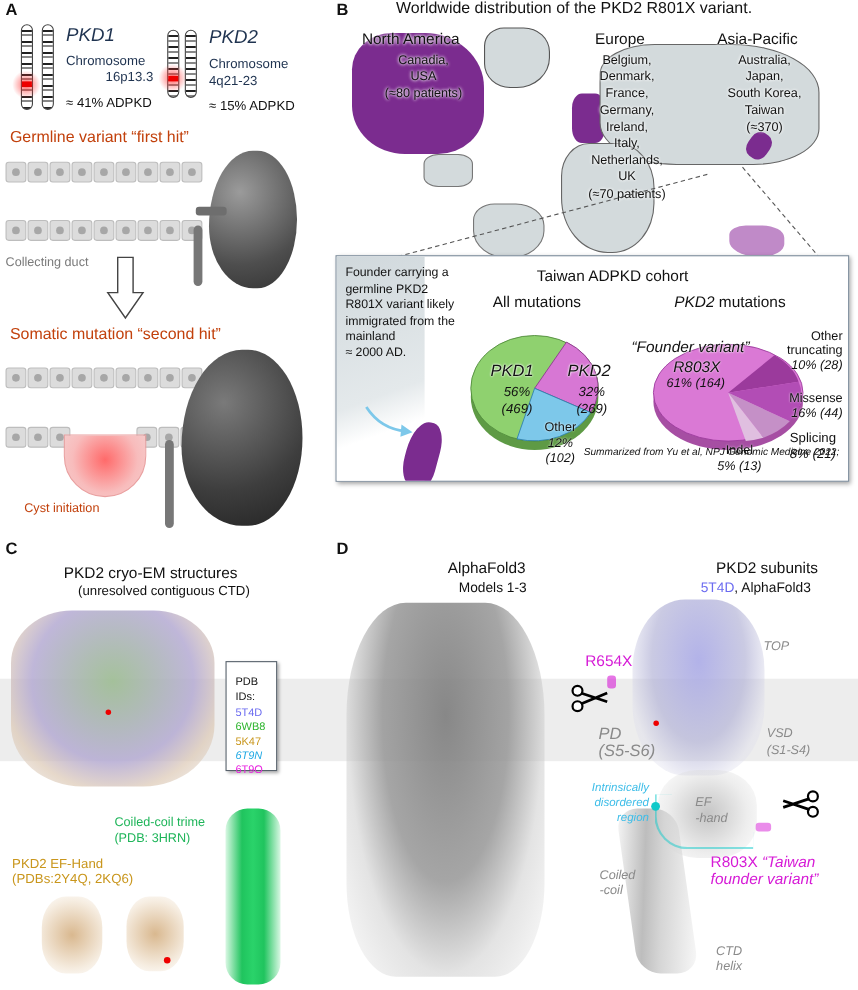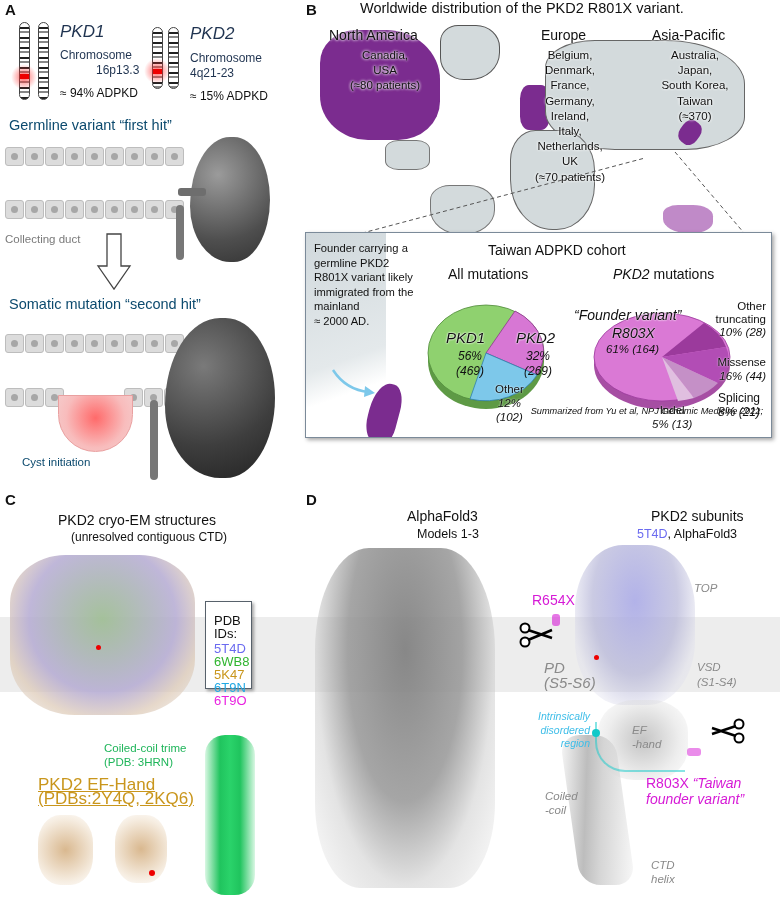--- a/index.html
+++ b/index.html
@@ -1,47 +1,47 @@
 <!DOCTYPE html>
 <html><head>
 <meta charset="utf-8">
 <style>
   * { box-sizing: border-box; margin: 0; padding: 0; }
   html, body { width: 780px; height: 900px; background: #ffffff; overflow: hidden; }
   body { position: relative; font-family: "Liberation Sans", sans-serif; color: #111; }
   .abs { position: absolute; }
   .panel-letter { font-weight: bold; font-size: 15px; color: #111; }
   .navy { color: #1f3350; }
-  .red { color: #0c4a6e; }
+  .red { color: #c2410c; }
   .italic { font-style: italic; }
   .chromo { position: absolute; width: 11px; border: 1.5px solid #444; border-radius: 6px; background: repeating-linear-gradient(#fff 0 4px, #222 4px 6px, #fff 6px 8px, #888 8px 10px); }
   .cell-row { position: absolute; display: flex; gap: 1px; }
   .cell { width: 19px; height: 19px; background: #dcdcdc; border: 1px solid #bdbdbd; border-radius: 3px; display: flex; align-items: center; justify-content: center; }
   .cell::after { content: ""; width: 7px; height: 7px; border-radius: 50%; background: #a7a7a7; }
   .kidney { position: absolute; border-radius: 50% 45% 45% 50% / 55% 50% 50% 45%; }
   .cohort-box { position: absolute; left: 305px; top: 232px; width: 467px; height: 206px; border: 1.5px solid #7b8a99; background: #ffffff; box-shadow: 2px 2px 4px rgba(0,0,0,0.35); overflow: hidden; }
   .gray-band { position: absolute; background: #ededed; }
-  .pdb-box { position: absolute; left: 205px; top: 601px; width: 47px; height: 88px; border: 1.5px solid #57616b; background: #fff; box-shadow: 2px 2px 3px rgba(0,0,0,0.35); padding: 12px 0 0 8px; font-size: 13px; line-height: 13px; }
+  .pdb-box { position: absolute; left: 205px; top: 601px; width: 47px; height: 100px; border: 1.5px solid #57616b; background: #fff; box-shadow: 2px 2px 3px rgba(0,0,0,0.35); padding: 12px 0 0 8px; font-size: 10px; line-height: 13px; }
   .protein { position: absolute; border-radius: 40%; }
 </style>
 </head>
 <body>
 
 <div class="abs panel-letter" style="left:5px;top:1px;">A</div>
 
 <div>
   <div class="chromo" style="left:19px;top:22px;height:78px;"></div>
   <div class="chromo" style="left:38px;top:22px;height:78px;"></div>
   <div class="abs" style="left:11px;top:64px;width:26px;height:26px;border-radius:50%;background:radial-gradient(rgba(255,40,40,0.7),rgba(255,80,80,0) 70%);"></div>
   <div class="abs" style="left:20px;top:74px;width:9px;height:5px;background:#e00;"></div>
 </div>
 <div class="abs navy italic" style="left:60px;top:22px;font-size:17px;">PKD1</div>
 <div class="abs navy" style="left:60px;top:48px;font-size:12px;">Chromosome</div>
 <div class="abs navy" style="left:60px;top:63px;font-size:12px;margin-left:36px;">16p13.3</div>
-<div class="abs" style="left:60px;top:86px;font-size:12px;">≈ 94% ADPKD</div>
+<div class="abs" style="left:60px;top:86px;font-size:12px;">≈ 41% ADPKD</div>
 
 <div>
   <div class="chromo" style="left:152px;top:27px;height:62px;"></div>
   <div class="chromo" style="left:168px;top:27px;height:62px;"></div>
   <div class="abs" style="left:144px;top:58px;width:26px;height:26px;border-radius:50%;background:radial-gradient(rgba(255,40,40,0.7),rgba(255,80,80,0) 70%);"></div>
   <div class="abs" style="left:153px;top:69px;width:9px;height:5px;background:#e00;"></div>
 </div>
 <div class="abs navy italic" style="left:190px;top:24px;font-size:17px;">PKD2</div>
 <div class="abs navy" style="left:190px;top:51px;font-size:12px;">Chromosome</div>
 <div class="abs navy" style="left:190px;top:66px;font-size:12px;">4q21-23</div>
@@ -242,31 +242,31 @@
 
 <div class="protein" style="left:10px;top:555px;width:185px;height:160px;background:radial-gradient(circle at 50% 40%,rgba(160,190,150,0.95),rgba(180,170,210,0.85) 55%,rgba(220,200,180,0.7) 75%,rgba(235,235,240,0.4));border-radius:30% 30% 35% 35%;"></div>
 <div class="abs" style="left:96px;top:645px;width:5px;height:5px;background:#e00;border-radius:50%;"></div>
 
 <div class="pdb-box">
   <div>PDB</div>
   <div style="margin-bottom:2px;">IDs:</div>
   <div style="color:#6b6bf0;">5T4D</div>
   <div style="color:#2fb52f;">6WB8</div>
   <div style="color:#c9961c;">5K47</div>
-  <div style="color:#21a9e4;">6T9N</div>
+  <div style="color:#21a9e4;font-style:italic;">6T9N</div>
   <div style="color:#e923e0;">6T9O</div>
 </div>
 
 <div class="abs" style="left:104px;top:741px;font-size:11.5px;line-height:14px;color:#1fb55a;">
   <div>Coiled-coil trime</div>
   <div>(PDB: 3HRN)</div>
 </div>
 <div class="protein" style="left:205px;top:735px;width:50px;height:160px;background:linear-gradient(90deg,rgba(180,240,200,0.5),#20c45e 30%,#2ad36a 50%,#20c45e 70%,rgba(180,240,200,0.5));border-radius:20px;"></div>
 
-<div class="abs" style="left:38px;top:778px;font-size:17px;line-height:14px;color:#c9961c;text-decoration:underline;">
+<div class="abs" style="left:11px;top:778px;font-size:12px;line-height:14px;color:#c9961c;">
   <div>PKD2 EF-Hand</div>
   <div>(PDBs:2Y4Q, 2KQ6)</div>
 </div>
 <div class="protein" style="left:38px;top:815px;width:55px;height:70px;background:radial-gradient(circle,#d9b88f,rgba(240,225,205,0.6) 70%,rgba(255,255,255,0));"></div>
 <div class="protein" style="left:115px;top:815px;width:52px;height:68px;background:radial-gradient(circle,#d9b88f,rgba(240,225,205,0.6) 70%,rgba(255,255,255,0));"></div>
 <div class="abs" style="left:149px;top:870px;width:6px;height:6px;background:#e00;border-radius:50%;"></div>
 
 <div class="abs panel-letter" style="left:306px;top:491px;">D</div>
 <div class="abs" style="left:407px;top:508px;font-size:14px;text-align:center;">AlphaFold3</div>
 <div class="abs" style="left:417px;top:527px;font-size:12.5px;">Models 1-3</div>

